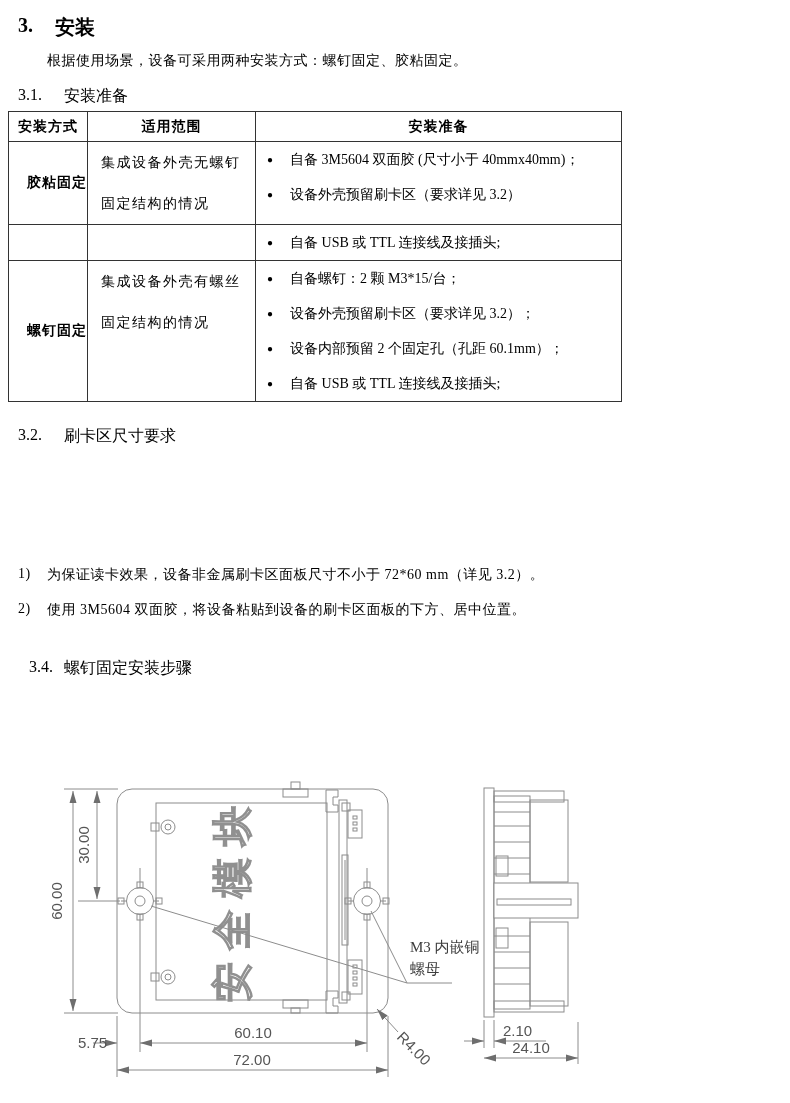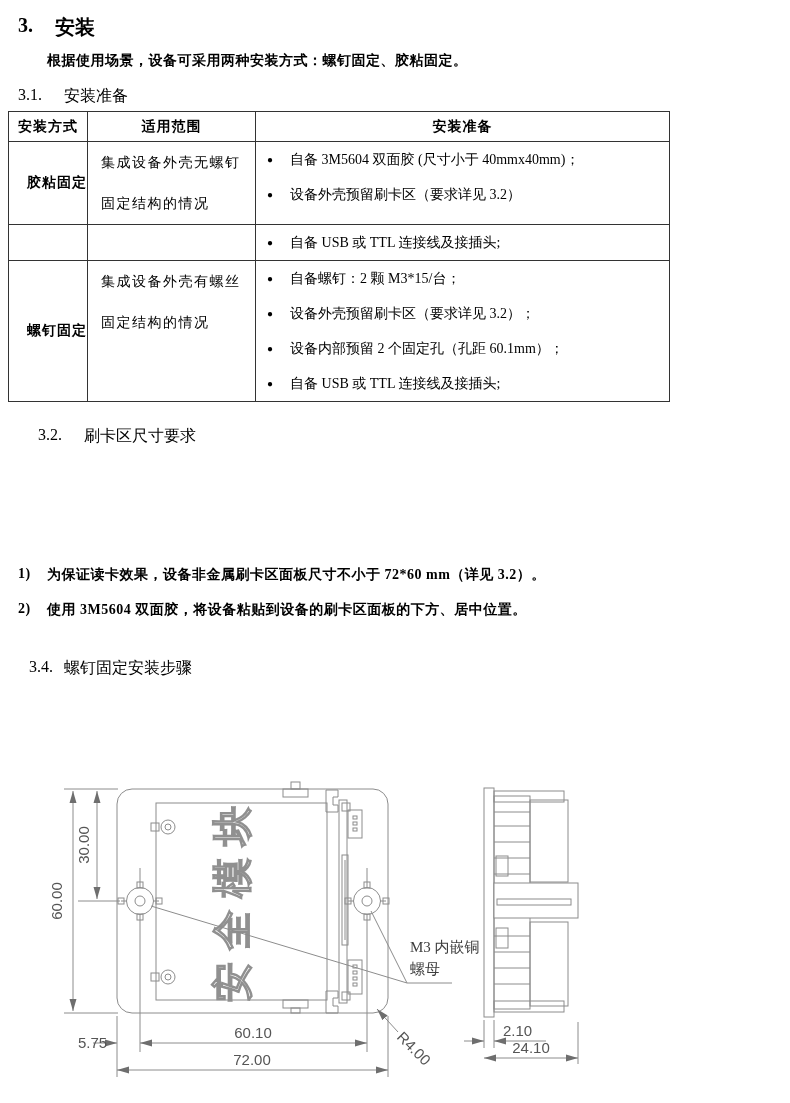--- a/index.html
+++ b/index.html
@@ -1,26 +1,26 @@
 <!DOCTYPE html>
 <html><head>
 <meta charset="utf-8">
 <style>
   html,body{margin:0;padding:0;background:#fff;}
   #page{position:relative;width:790px;height:1103px;background:#fff;overflow:hidden;
         font-family:"Liberation Serif","DejaVu Serif",serif;color:#000;}
-  .abs{position:absolute;font-weight:bold;}
+  .abs{position:absolute;}
   
   .h-main{left:18px;top:14px;font-size:20px;font-weight:bold;display:flex;}
   .h-main .num{width:37px;}
   .h-sub{font-size:16px;font-weight:normal;display:flex;}
   .h-sub .num{width:46px;}
   .bodytext{font-size:14px;letter-spacing:.5px;}
   
-  table{position:absolute;left:8px;top:111px;width:662px;border-collapse:collapse;table-layout:fixed;padding-left:9px;}
+  table{position:absolute;left:8px;top:111px;width:614px;border-collapse:collapse;table-layout:fixed;padding-left:9px;}
   td,th{border:1px solid #333;padding:0;vertical-align:top;font-size:14px;}
   th{height:29px;vertical-align:middle;text-align:center;font-weight:bold;letter-spacing:1px;}
   td.method{vertical-align:middle;text-align:right;font-weight:bold;letter-spacing:1px;font-family:Liberation Serif, serif;}
   td.scope{padding:0 10px 0 13px;line-height:41px;letter-spacing:1.5px;}
   tr.r1{height:70px;} tr.r2{height:35px;} tr.r3{height:140px;}
   .titem{height:35px;display:flex;align-items:center;}
   .bul{font-size:10px;margin:0 17px 0 11px;line-height:10px;}
   
   .step{display:flex;font-size:14px;letter-spacing:.5px;}
   .step .snum{width:29px;}
@@ -108,21 +108,21 @@
           </div>
           <div class="titem">
             <span class="bul">●</span>
             <span>自备 USB 或 TTL 连接线及接插头;</span>
           </div>
         </td>
       </tr>
     </tbody>
   </table>
 
-  <div class="abs h-sub" style="left:18px;top:426px;margin-left:20px;">
+  <div class="abs h-sub" style="left:18px;top:426px;">
     <span class="num">3.2.</span>
     <span>刷卡区尺寸要求</span>
   </div>
 
   <div class="abs step" style="left:18px;top:566px;">
     <span class="snum">1)</span>
     <span>为保证读卡效果，设备非金属刷卡区面板尺寸不小于 72*60 mm（详见 3.2）。</span>
   </div>
   <div class="abs step" style="left:18px;top:601px;">
     <span class="snum">2)</span>

